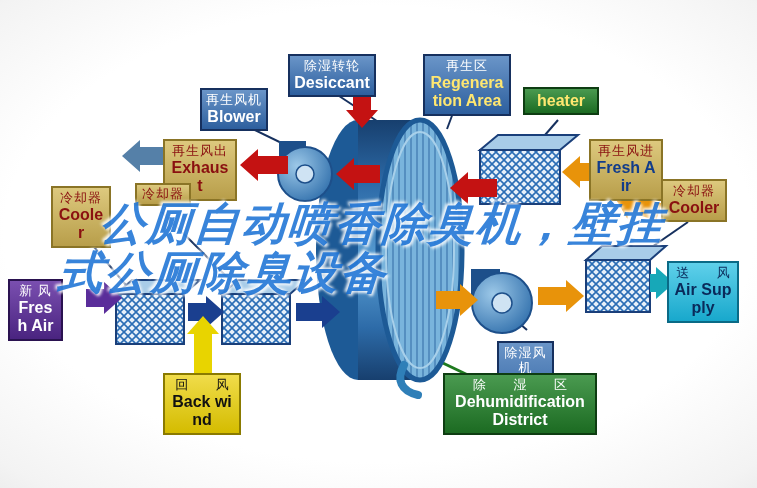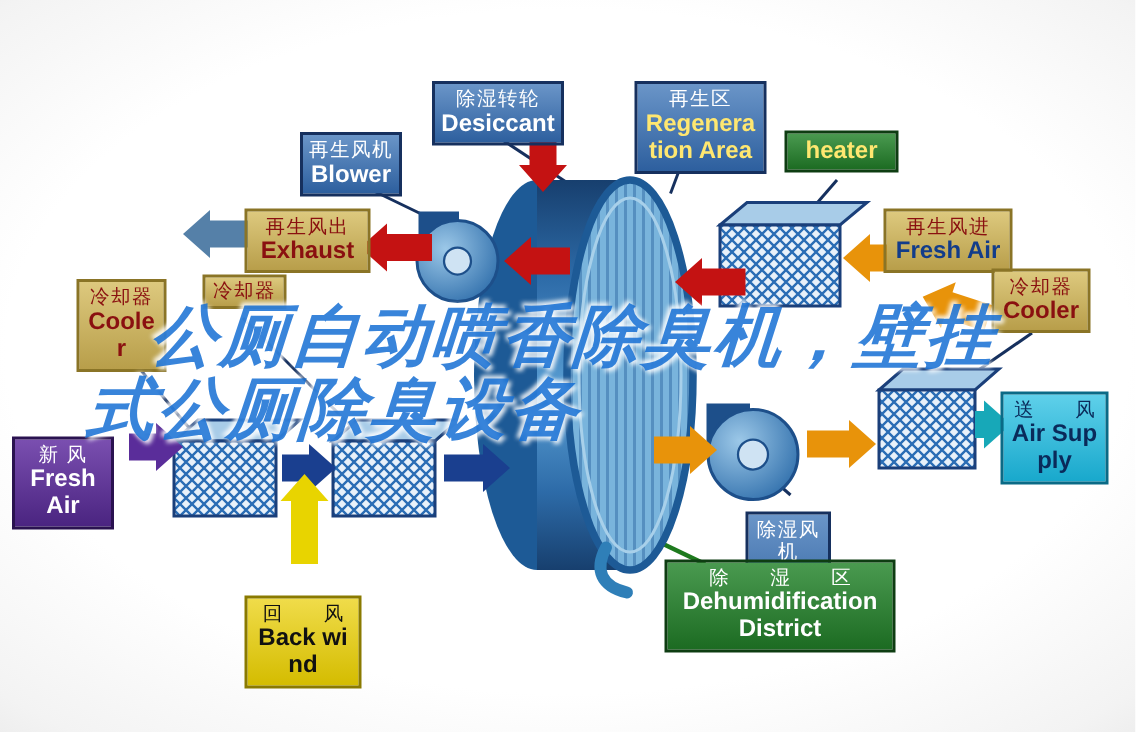--- a/index.html
+++ b/index.html
@@ -13,21 +13,21 @@
     padding:3px 4px; border:2px solid; line-height:1.15;
   }
   .label .zh { font-size:13px; font-weight:normal; letter-spacing:1px; }
   .label .en { font-size:16px; font-weight:bold; word-break:break-all; }
   .zh.wide { letter-spacing:12px; margin-right:-12px; }
   .blue   { background:linear-gradient(#6a95c8,#2d5f9e); border-color:#16305e; color:#fff; }
   .green  { background:linear-gradient(#4a9a50,#1c6b22); border-color:#0e3d12; color:#fff; }
   .tan    { background:linear-gradient(#ddc97e,#b89e4a); border-color:#8a7426; color:#8a1010; }
   .purple { background:linear-gradient(#7a4fb0,#4a2480); border-color:#2a1250; color:#fff; }
   .cyan   { background:linear-gradient(#5fd0ea,#18a8cc); border-color:#0a6a86; color:#0a2a5a; }
-  .yellow-box { background:linear-gradient(#f0dc4a,#d4bc00); border-color:#8a7a00; color:#111;margin-top:24px; }
+  .yellow-box { background:linear-gradient(#f0dc4a,#d4bc00); border-color:#8a7a00; color:#111; }
   .en.yel  { color:#ffe770; }
   .en.navy { color:#123c8a; }
   .watermark {
     position:absolute; z-index:9; font-weight:bold; font-style:italic;
     font-size:45px; letter-spacing:2px; color:rgba(21,110,212,0.85);
     text-shadow:2px 2px 3px rgba(255,255,255,0.9), -2px -2px 3px rgba(255,255,255,0.9);
     transform:skewX(-4deg); white-space:nowrap;
   }
   .wm1 { left:100px; top:194px; }
   .wm2 { left:58px;  top:243px; }
@@ -138,40 +138,40 @@
 
   <div class="label blue" style="left:423px;top:54px;width:88px">
     <div class="zh">再生区</div>
     <div class="en yel">Regeneration Area</div>
   </div>
 
   <div class="label green" style="left:523px;top:87px;width:76px">
     <div class="en yel">heater</div>
   </div>
 
-  <div class="label tan" style="left:163px;top:139px;width:84px">
+  <div class="label tan" style="left:163px;top:139px;width:74px">
     <div class="zh">再生风出</div>
     <div class="en">Exhaust</div>
   </div>
 
   <div class="label tan" style="left:51px;top:186px;width:60px">
     <div class="zh">冷却器</div>
     <div class="en">Cooler</div>
   </div>
 
   <div class="label tan" style="left:135px;top:183px;width:56px;padding:2px 3px">
     <div class="zh">冷却器</div>
   </div>
 
-  <div class="label purple" style="left:8px;top:291px;width:68px">
+  <div class="label purple" style="left:8px;top:279px;width:55px">
     <div class="zh">新 风</div>
     <div class="en">Fresh Air</div>
   </div>
 
-  <div class="label tan" style="left:589px;top:139px;width:86px">
+  <div class="label tan" style="left:589px;top:139px;width:74px">
     <div class="zh">再生风进</div>
     <div class="en navy">Fresh Air</div>
   </div>
 
   <div class="label tan" style="left:661px;top:179px;width:66px">
     <div class="zh">冷却器</div>
     <div class="en">Cooler</div>
   </div>
 
   <div class="label cyan" style="left:667px;top:261px;width:72px">

